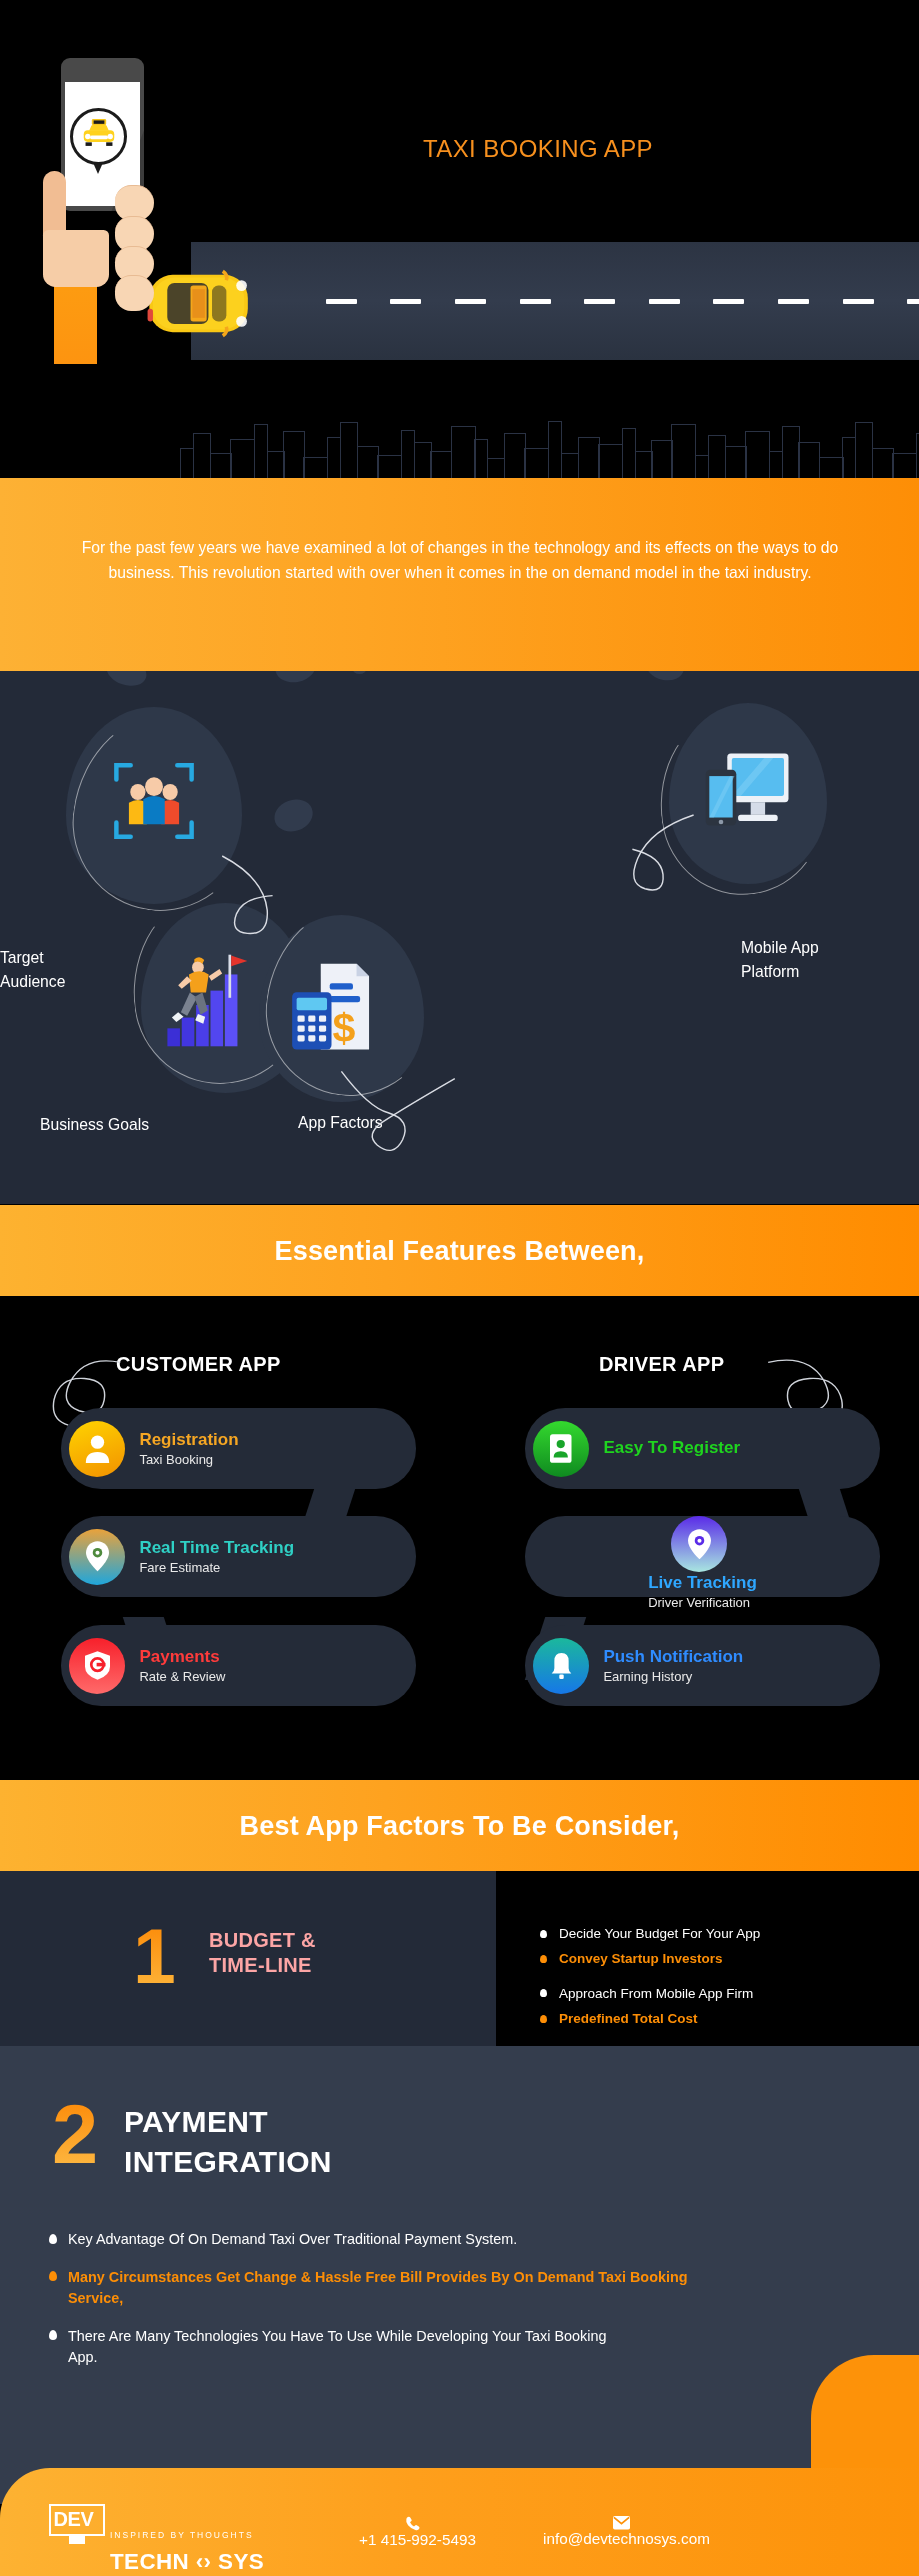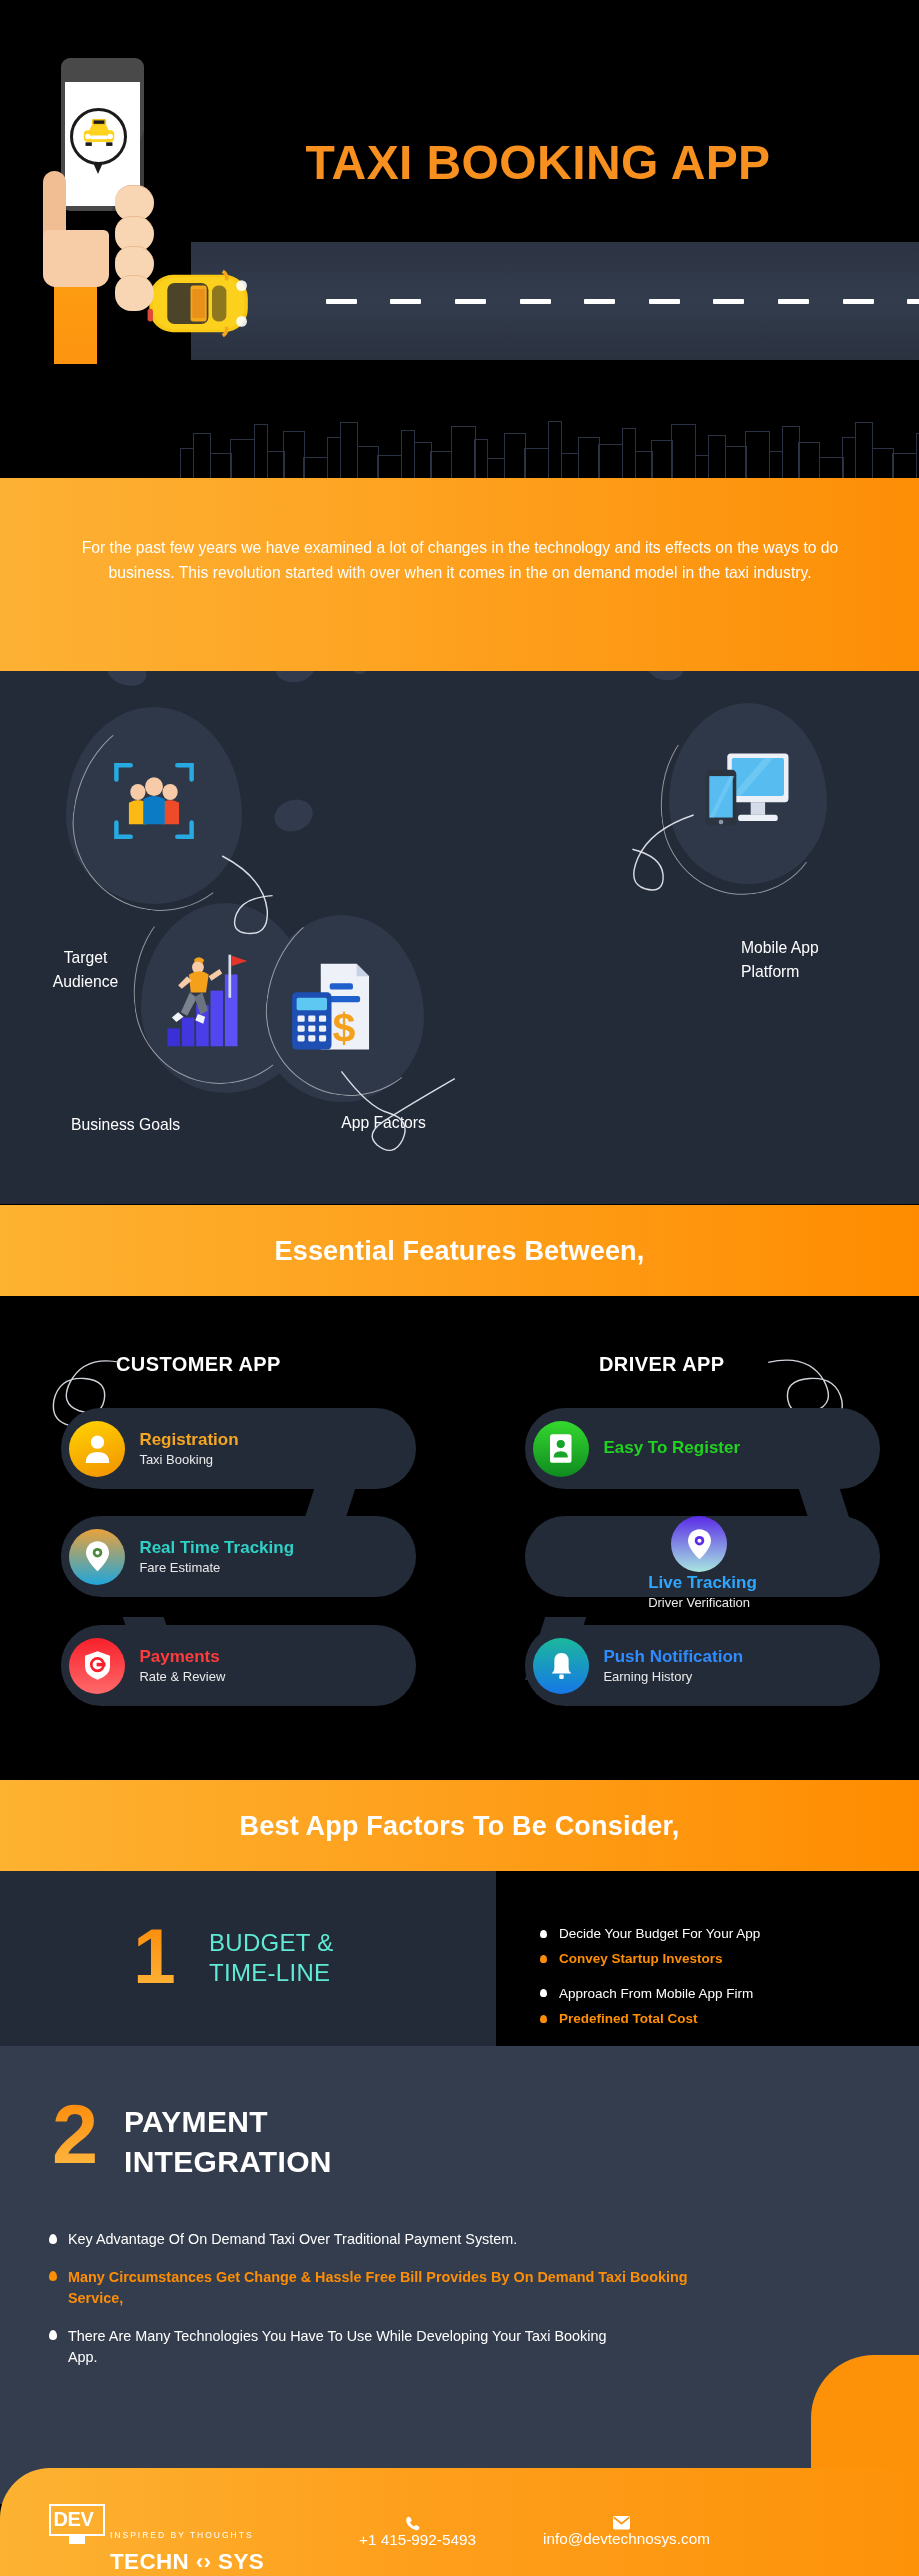--- a/index.html
+++ b/index.html
@@ -19,21 +19,21 @@
   
   .hero { position: absolute; left: 0; top: 0; width: 919px; height: 478px; background: #000; overflow: hidden; }
   .hero-title {
     position: absolute; left: 269px; top: 56px; width: 539px;
     text-align: center; color: #fff; font-size: 25px; line-height: 1.32; font-weight: 400;
     letter-spacing: 0.2px;
   }
   .hero-title-line { display: block; }
   .hero-big {
     position: absolute; left: 251px; top: 135px; width: 574px;
-    text-align: center; color: #F7901E; font-size: 48px; font-weight: 700;
+    text-align: center; color: #F7901E; font-size: 24px; font-weight: 400;
     letter-spacing: 0.4px;
   }
 
   
   .road {
     position: absolute; left: 191px; top: 242px; width: 728px; height: 118px;
     background: linear-gradient(180deg,#2c3443 0%,#333c4d 50%,#2a3240 100%);
   }
   .road-dashes { position: absolute; left: 0; top: 57px; width: 100%; height: 4.5px; }
   .dash { position: absolute; top: 0; height: 4.5px; width: 30.5px; background: #fff; border-radius: 0.9px; }
@@ -113,21 +113,20 @@
     position: absolute; border-radius: 50% 50% 50% 50% / 55% 55% 45% 45%;
     background: #2e3849;
   }
   .bubble-ring {
     position: absolute; border: 1.3px solid rgba(255,255,255,.5);
     border-radius: 50% 50% 50% 50% / 55% 55% 45% 45%;
     border-right-color: transparent; border-top-color: transparent;
   }
   .bub-label {
     position: absolute; color: #fff; font-size: 15.7px; line-height: 1.5;
-    text-align: center;
   }
   .squig { position: absolute; }
 
   
   .band {
     position: absolute; left: 0; width: 919px; height: 92px;
     background: linear-gradient(90deg,#FDB230 0%,#FEA21F 42%,#FF8C00 100%);
     display: flex; align-items: center; justify-content: center;
   }
   .band h2 { color: #fff; font-size: 27px; font-weight: 700; letter-spacing: 0.2px; }
@@ -157,21 +156,21 @@
   .budget-left {
     position: absolute; left: 0; top: 0; width: 496px; height: 175px; background: #232a38;
   }
   .bignum {
     position: absolute; font-size: 77px; font-weight: 800; line-height: .92;
     background: linear-gradient(180deg,#FC8A08,#FDB53B);
     -webkit-background-clip: text; background-clip: text; color: transparent;
     text-shadow: none;
   }
   .budget-heading {
-    position: absolute; color: #5eead4; font-size: 24px; font-weight: 400;
+    position: absolute; color: #fca5a5; font-size: 20px; font-weight: 700;
     line-height: 1.25; letter-spacing: 0.3px;
   }
   .blist { position: absolute; }
   .bitem { position: relative; padding-left: 19px; margin-bottom: 7.2px; font-size: 13.5px; line-height: 1.35; }
   .bitem .dot {
     position: absolute; left: 0; top: 4.5px; width: 7.2px; height: 8px; border-radius: 50% 50% 50% 50%/60% 60% 40% 40%;
   }
 
   
   .payment { position: absolute; left: 0; top: 2046px; width: 919px; height: 458px; background: #343d4d; overflow: hidden; }

